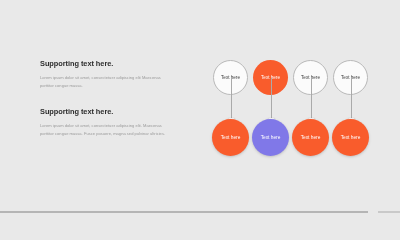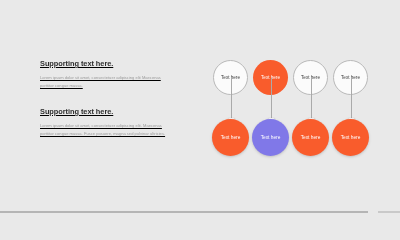--- a/index.html
+++ b/index.html
@@ -22,21 +22,21 @@
     background: #e9e9e9;
   }
 
   
   .text-col {
     position: absolute;
     left: 40px;
     top: 60px;
     width: 132px;
   }
-  .text-block { margin-bottom: 18px; text-decoration: underline; }
+  .text-block { margin-bottom: 18px; }
   .block-heading {
     font-size: 7.4px;
     font-weight: bold;
     color: #2e2e2e;
     letter-spacing: -0.05px;
     margin: 0 0 6px 0;
     line-height: 1.1;
   }
   .block-body {
     font-size: 4.05px;

